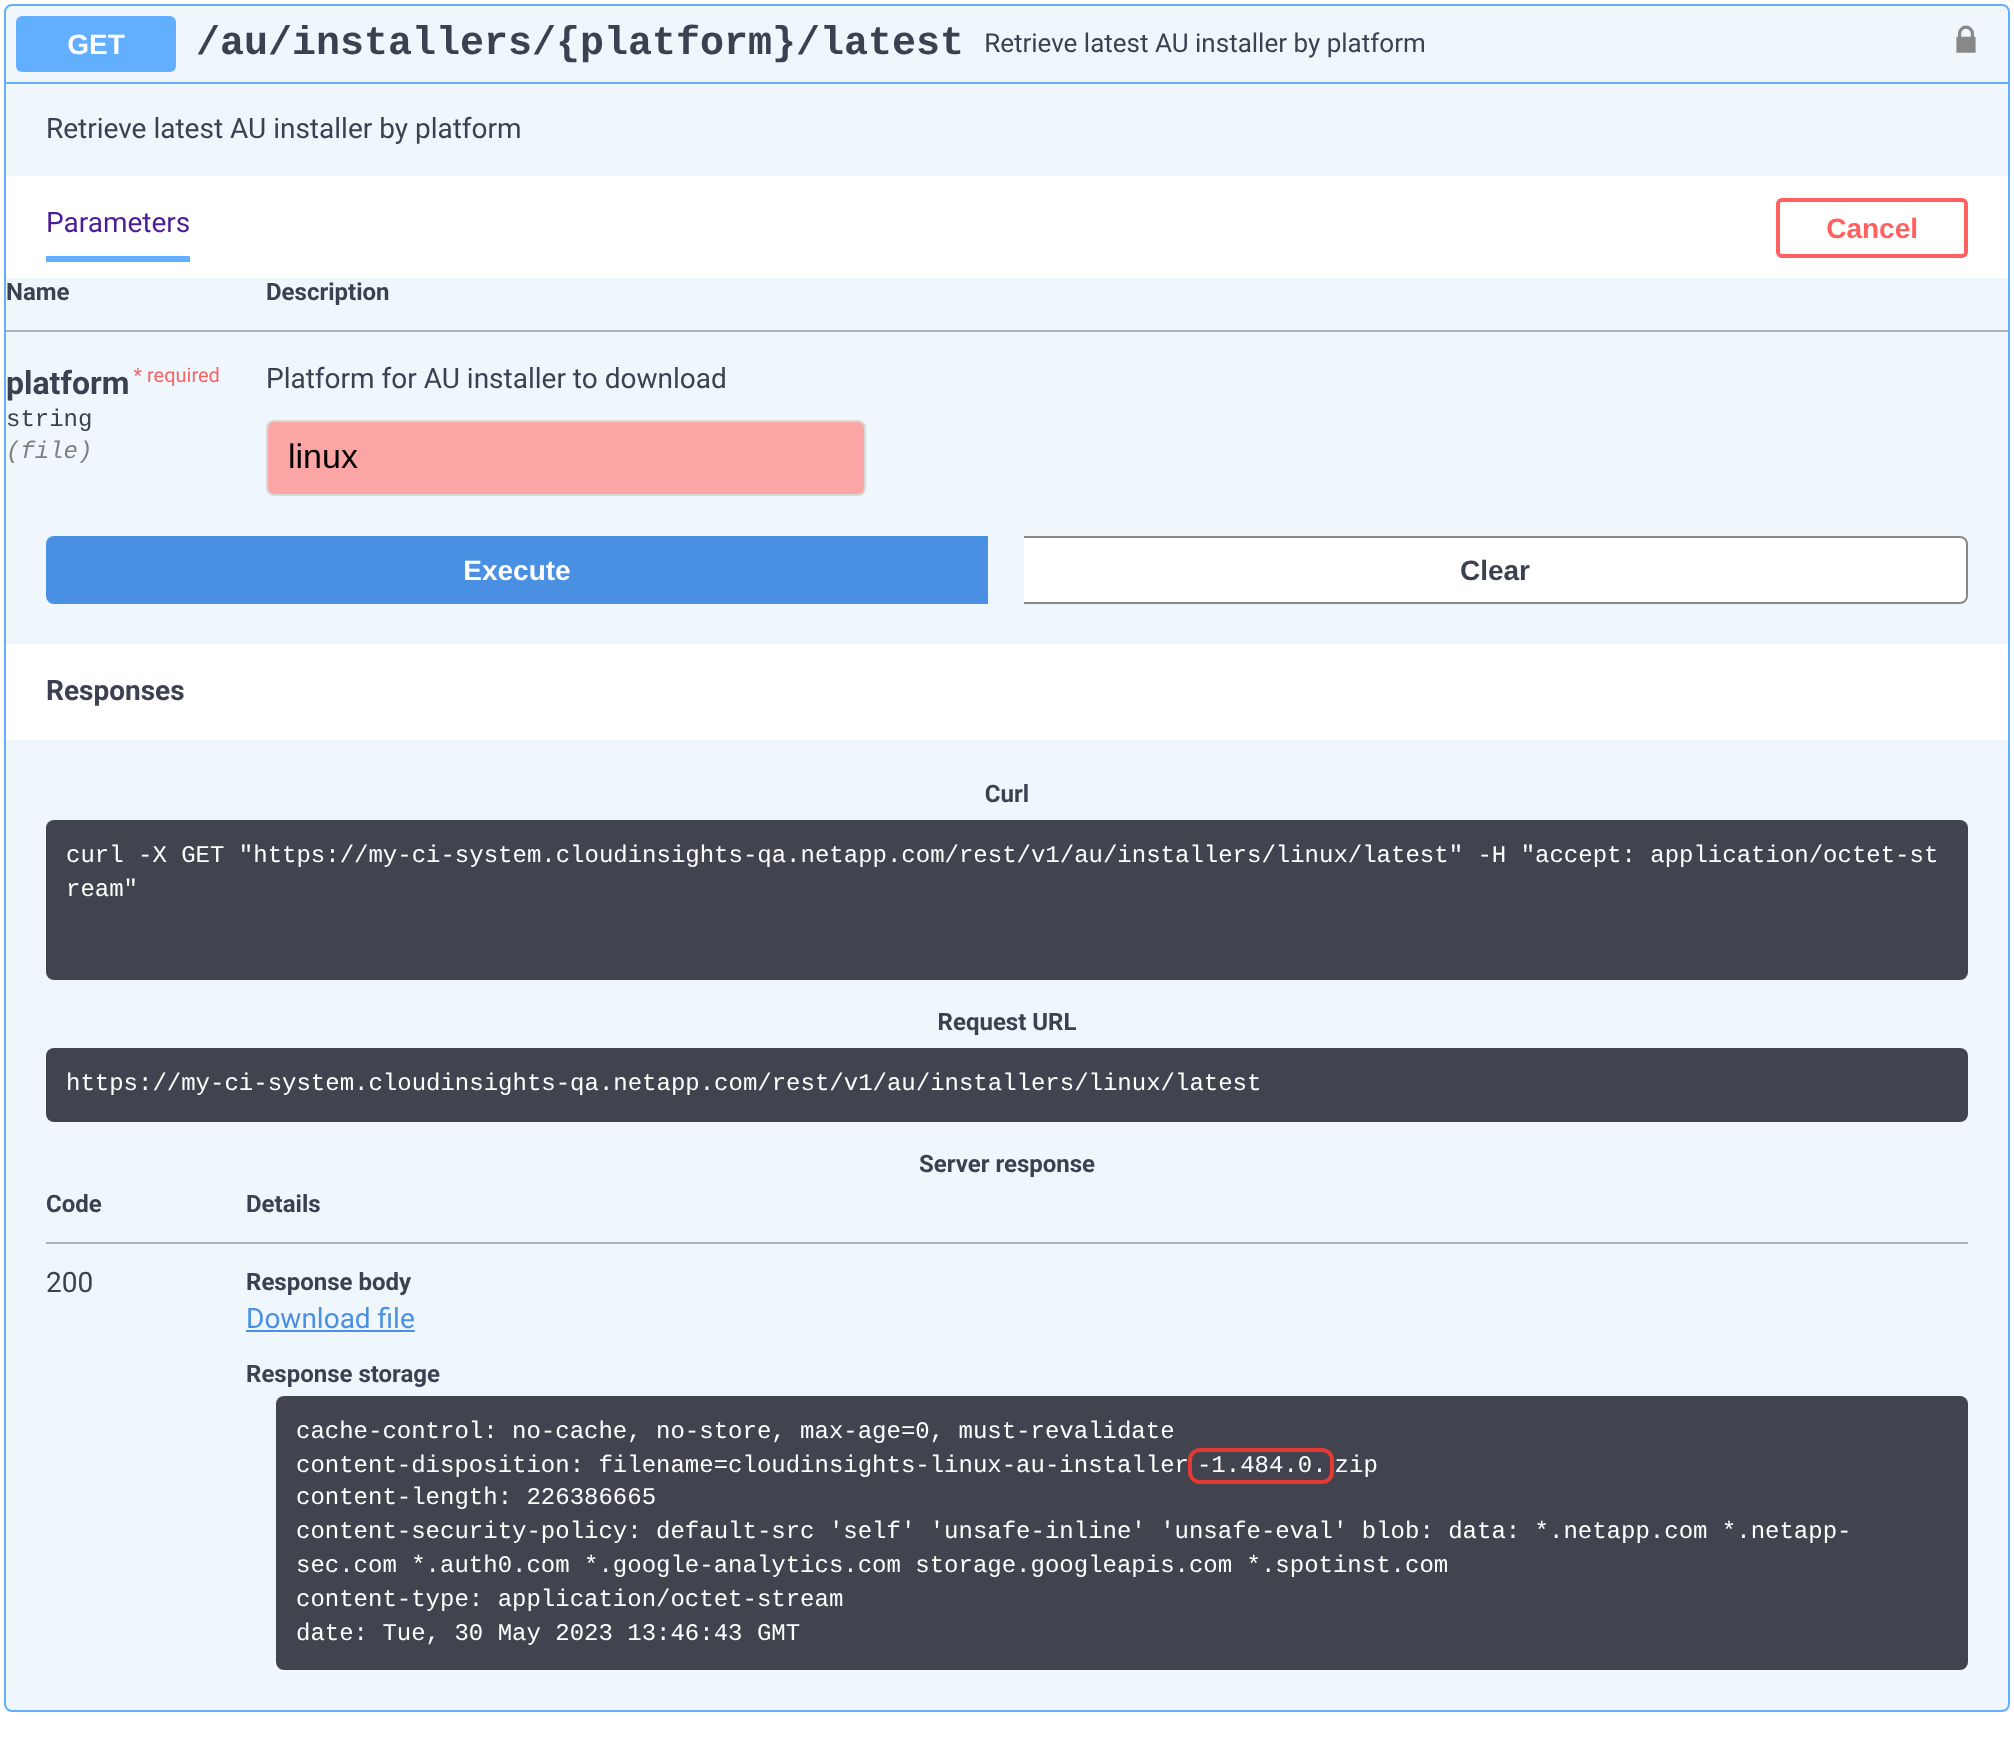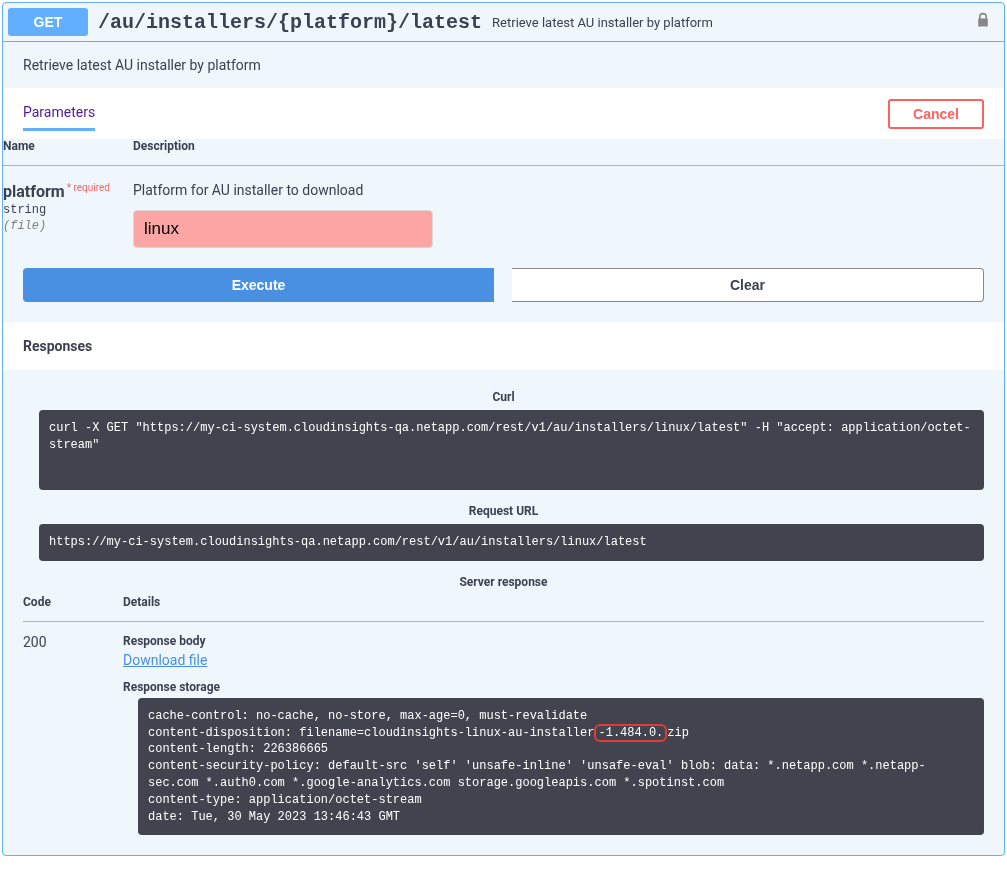--- a/index.html
+++ b/index.html
@@ -189,21 +189,20 @@
     background: #41444e;
     color: #fff;
     font-family: "Courier New", monospace;
     font-size: 12px;
     padding: 10px;
     border-radius: 4px;
     white-space: pre-wrap;
     word-break: break-all;
     margin-bottom: 14px;
     line-height: 1.4;
-    margin-left: 16px;
   }
   .code-block.tall { min-height: 80px; }
   .resp-table {
     width: 100%;
     border-collapse: collapse;
   }
   .resp-table th {
     text-align: left;
     font-size: 12px;
     font-weight: 700;

